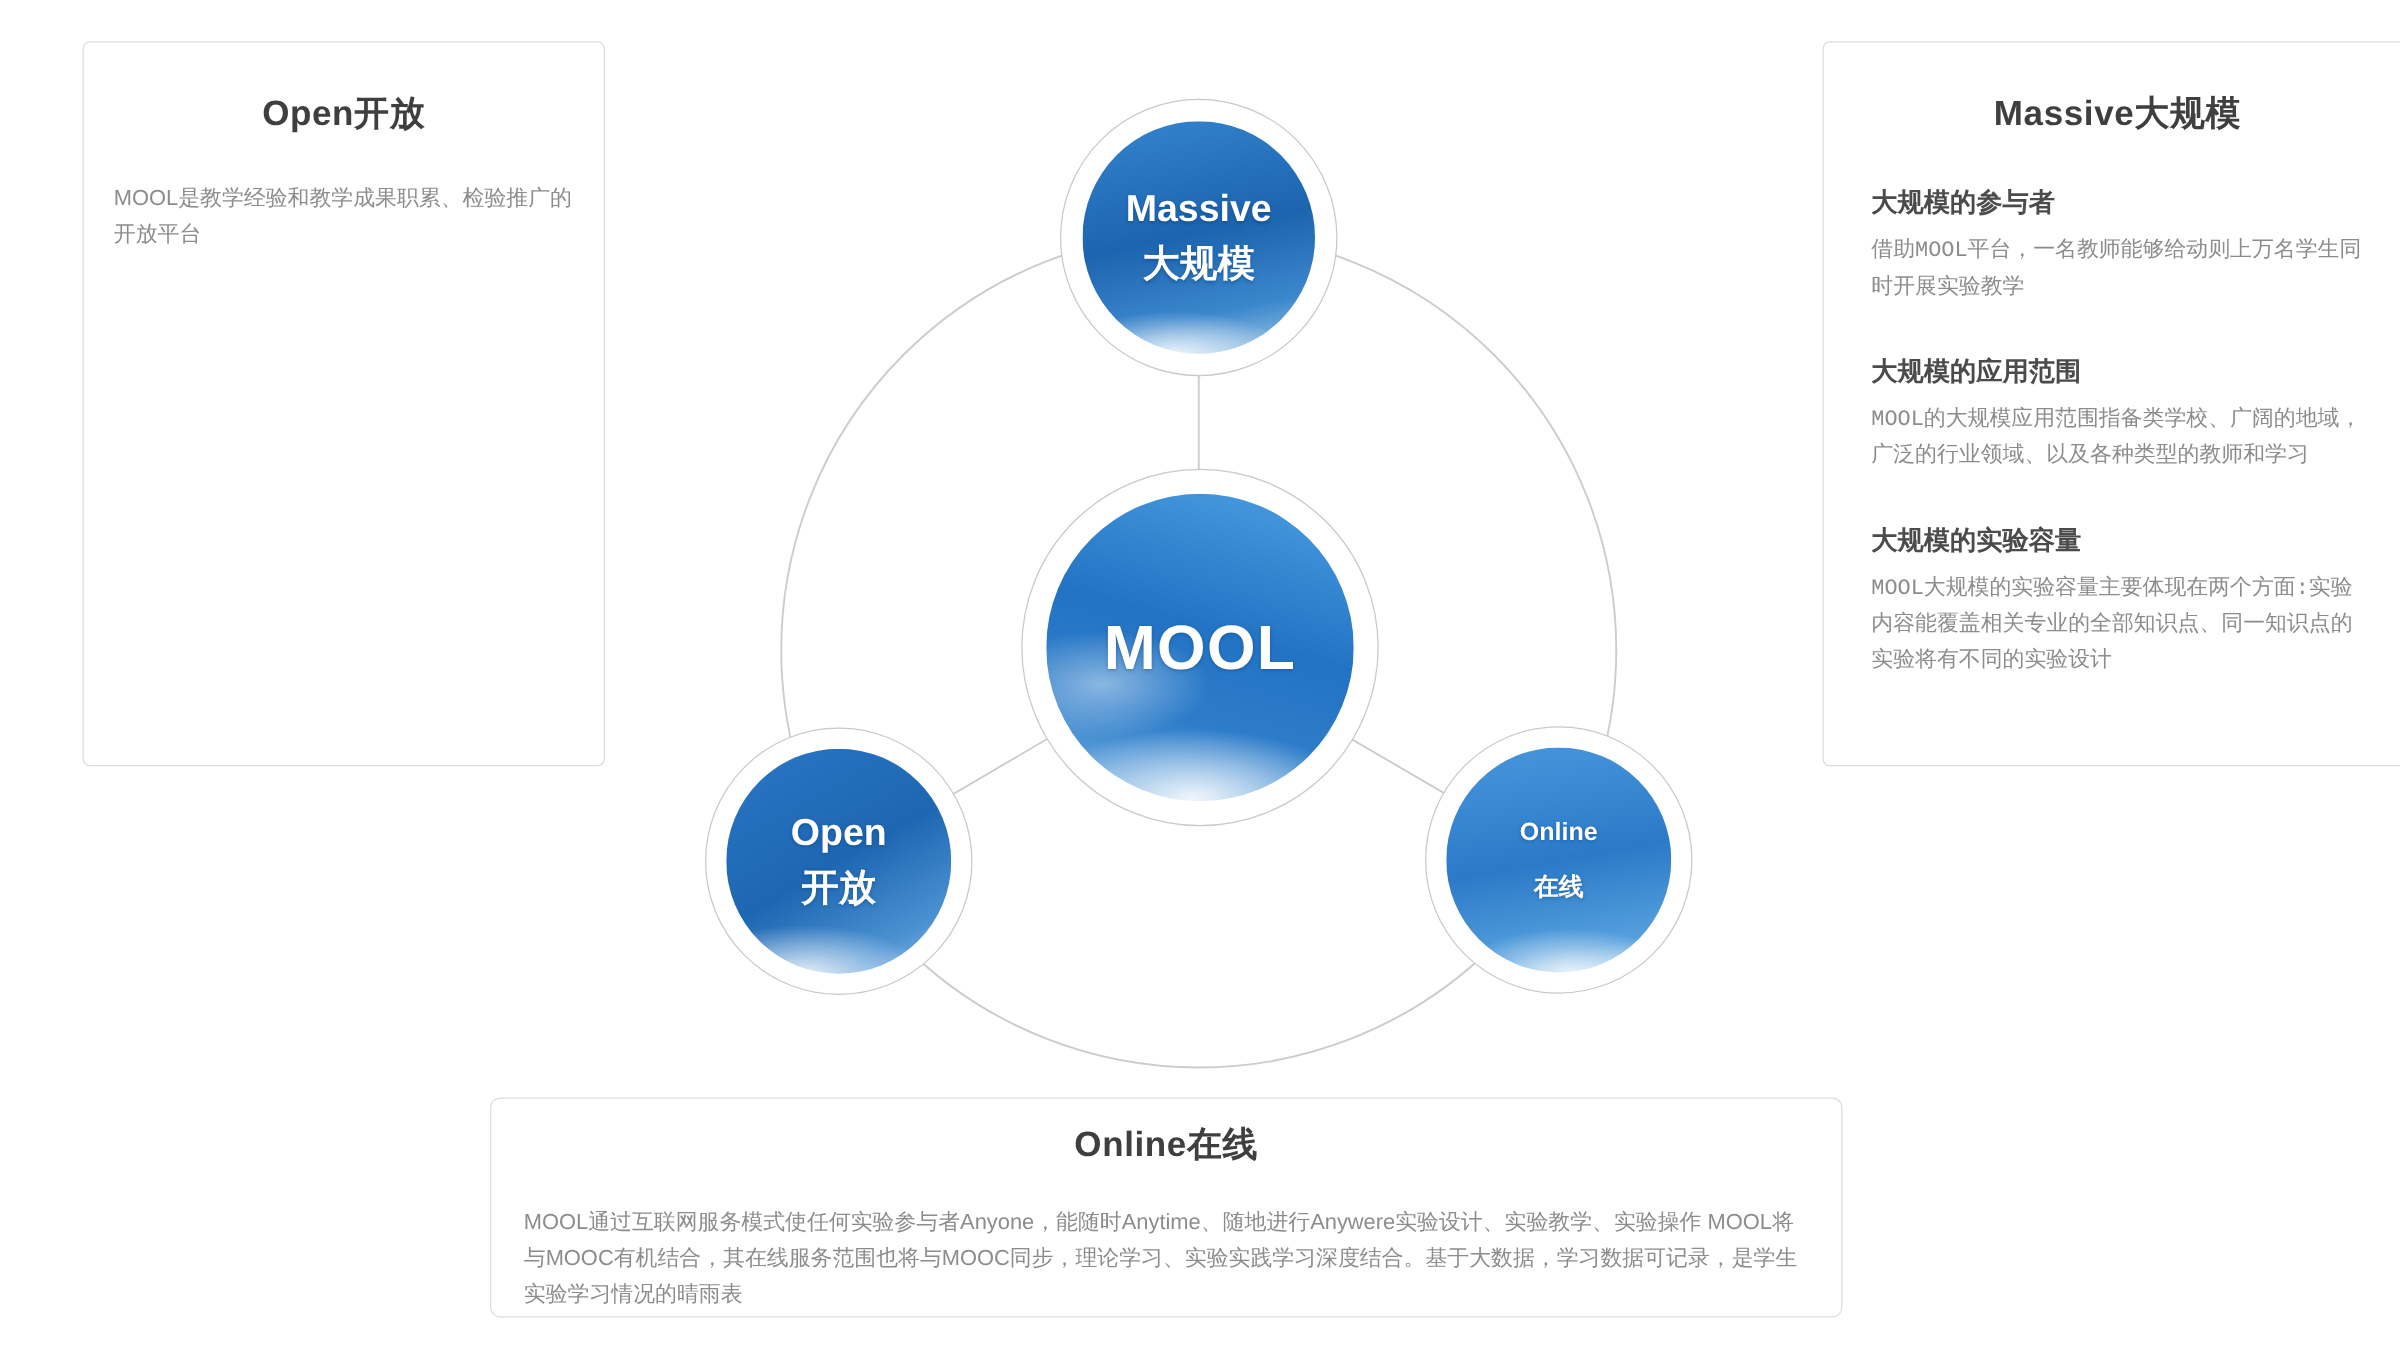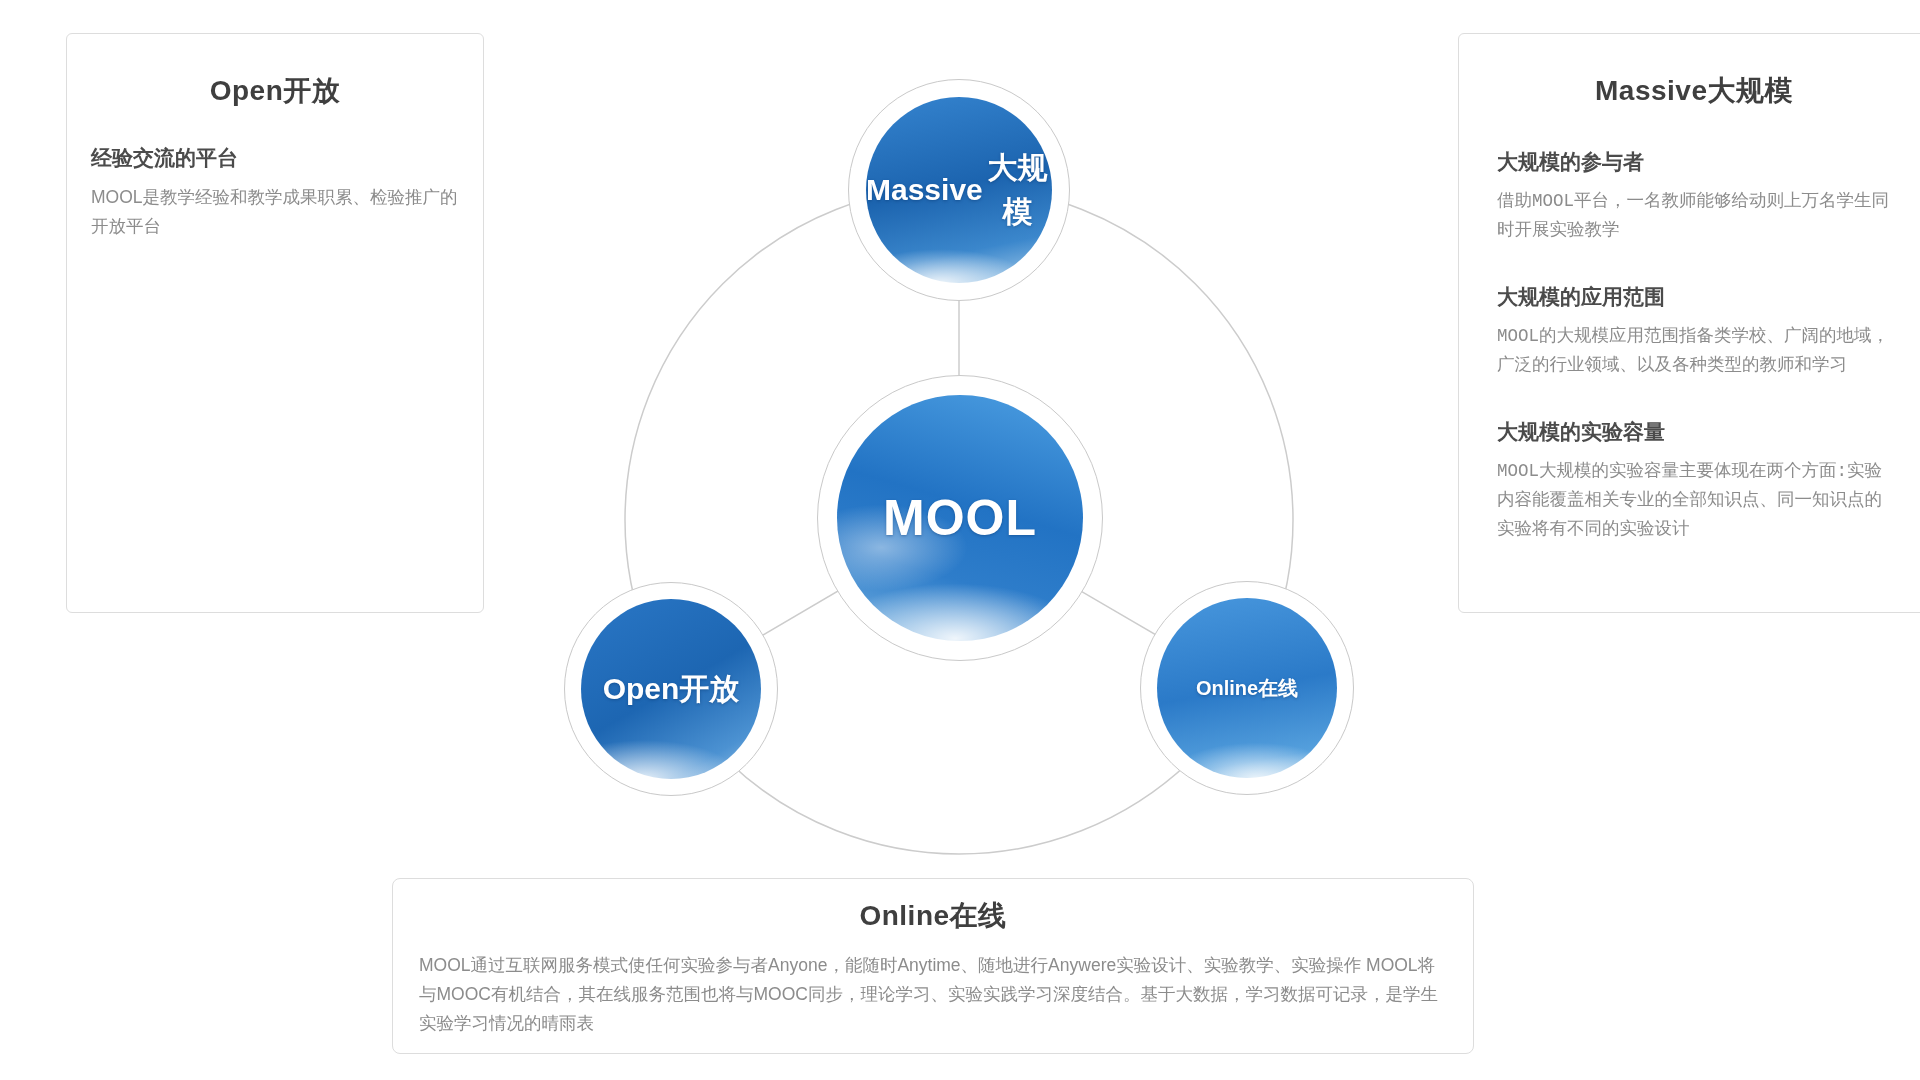--- a/index.html
+++ b/index.html
@@ -44,37 +44,37 @@
   }
   #left-panel .panel-title, #right-panel .panel-title { margin-top: 16px; }
   .section { margin-top: 34px; }
   #right-panel .section { margin-top: 38px; font-family: Liberation Mono, monospace; }
   #bottom-panel {
     left: 392px; top: 878px; width: 1082px; height: 176px;
     border-radius: 8px;
     padding: 16px 26px;
   }
   #bottom-panel .panel-title { margin-top: 2px; }
-  #bottom-panel .section-body { margin-top: 16px; line-height: 29px; }
+  #bottom-panel .section-body { margin-top: 28px; line-height: 29px; }
 
   
   #diagram-svg { position: absolute; left: 0; top: 0; z-index: 1; }
   .node {
     position: absolute;
     border-radius: 50%;
     background: #fff;
     border: 1px solid #c9c9c9;
     display: flex; align-items: center; justify-content: center;
     z-index: 2;
   }
   .node-inner {
     border-radius: 50%;
-    display: flex; flex-direction: row;
+    display: flex; flex-direction: column;
     align-items: center; justify-content: center;
-    color: #fff; font-weight: bold; text-align: center;
+    color: #fff; font-weight: bold; text-align: left;
     text-shadow: 0 1px 3px rgba(0,40,90,0.35);
   }
   #node-center { left: 817px; top: 375px; width: 286px; height: 286px; }
   #node-center .node-inner {
     width: 246px; height: 246px;
     font-size: 50px; letter-spacing: 1px;
     background:
       radial-gradient(ellipse 75% 32% at 48% 99%, rgba(255,255,255,0.9), rgba(255,255,255,0) 70%),
       radial-gradient(ellipse 50% 25% at 18% 62%, rgba(255,255,255,0.45), rgba(255,255,255,0) 70%),
       linear-gradient(196deg, #4d9fe2 0%, #2273c4 45%, #2e7dca 70%, #7ab4e2 100%);
@@ -107,21 +107,20 @@
 <svg id="diagram-svg" width="1920" height="1080">
   <circle cx="959" cy="520" r="334" fill="none" stroke="#cccccc" stroke-width="1.5"></circle>
   <line x1="959" y1="520" x2="959" y2="190" stroke="#cccccc" stroke-width="1.5"></line>
   <line x1="959" y1="520" x2="671" y2="689" stroke="#cccccc" stroke-width="1.5"></line>
   <line x1="959" y1="520" x2="1247" y2="688" stroke="#cccccc" stroke-width="1.5"></line>
 </svg>
 
 <div class="panel" id="left-panel">
   <div class="panel-title">Open开放</div>
   <div class="section">
-    <div class="section-heading">经验交流的平台</div>
     <div class="section-body">MOOL是教学经验和教学成果职累、检验推广的开放平台</div>
   </div>
 </div>
 
 <div class="panel" id="right-panel">
   <div class="panel-title">Massive大规模</div>
   <div class="section">
     <div class="section-heading">大规模的参与者</div>
     <div class="section-body">借助MOOL平台，一名教师能够给动则上万名学生同时开展实验教学</div>
   </div>

